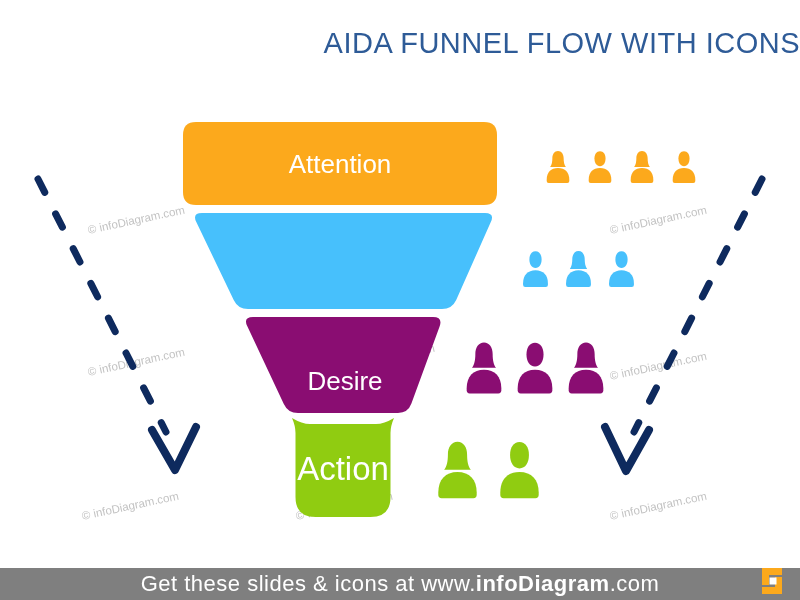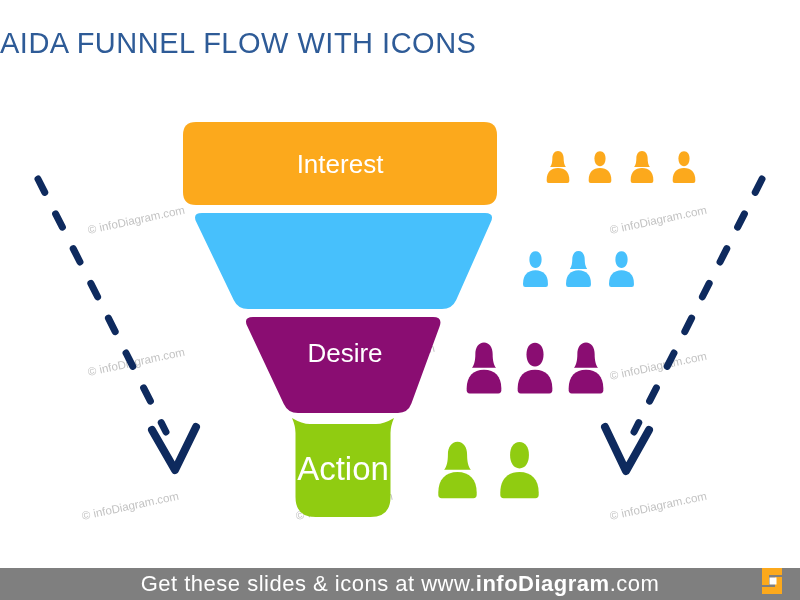--- a/index.html
+++ b/index.html
@@ -1,18 +1,18 @@
 <!DOCTYPE html>
 <html><head>
 <meta charset="utf-8">
 <style>
   html,body{margin:0;padding:0;background:#fff;}
   .slide{position:relative;width:800px;height:600px;background:#ffffff;overflow:hidden;
          font-family:"Liberation Sans",sans-serif;}
-  .title{position:absolute;left:0;right:0;top:27px;text-align:left;
+  .title{position:absolute;left:0;right:0;top:27px;text-align:right;
          font-size:29px;letter-spacing:.5px;color:#2E5B97;font-weight:400;}
   .wm{position:absolute;font-size:11.5px;color:#C3C3C3;white-space:nowrap;
       transform:rotate(-12deg);transform-origin:left center;}
   svg.layer{position:absolute;left:0;top:0;}
   .stage-label{position:absolute;color:#ffffff;font-size:26px;font-weight:400;
                transform:translate(-50%,-50%);white-space:nowrap;}
   .people{position:absolute;display:flex;align-items:flex-end;}
   .people-0{left:543px;top:150px;gap:12px;}
   .people-1{left:519px;top:250px;gap:10px;}
   .people-2{left:461px;top:341px;gap:5px;}
@@ -44,22 +44,22 @@
     <path d="M202,213 L485,213 Q495,213 490.8,222.1 L456.2,299.9 Q452,309 442,309 L248,309 Q238,309 233.7,299.9 L196.3,222.1 Q192,213 202,213 Z" fill="#47C0FC"></path>
     <path d="M253,317 L433,317 Q443,317 439.6,326.4 L411.4,403.6 Q408,413 398,413 L298,413 Q288,413 283.8,403.9 L247.2,326.1 Q243,317 253,317 Z" fill="#8A0D72"></path>
     <path d="M292,418 Q302,424 310,424 L376,424 Q384,424 394,418 Q390.5,426 390.5,433 L390.5,497 Q390.5,517 370.5,517 L315.5,517 Q295.5,517 295.5,497 L295.5,433 Q295.5,426 292,418 Z" fill="#90CC11"></path>
 
     <path d="M38,179 L166,432" fill="none" stroke-width="7" stroke-linecap="round" stroke-dasharray="15 24" stroke="#0E2A5E"></path>
     <path d="M152,430 L175,470 L196,427" fill="none" stroke-width="8" stroke-linecap="round" stroke-linejoin="round" stroke="#0E2A5E"></path>
     <path d="M762,179 L634,432" fill="none" stroke-width="7" stroke-linecap="round" stroke-dasharray="15 24" stroke="#0E2A5E"></path>
     <path d="M605,427 L626,471 L649,430" fill="none" stroke-width="8" stroke-linecap="round" stroke-linejoin="round" stroke="#0E2A5E"></path>
   </svg>
 
-  <div class="stage-label" style="left:340px;top:164px">Interest</div>
-  <div class="stage-label" style="left:345px;top:353px">Desire</div>
+  <div class="stage-label" style="left:340px;top:164px">Attention</div>
+  <div class="stage-label" style="left:345px;top:381px">Desire</div>
   <div class="stage-label" style="left:343px;top:469px;font-size:33px">Action</div>
 
   <div class="people people-0">
       <svg viewBox="0 0 34 35" width="30" height="34" preserveAspectRatio="none">
         <path d="M17 1 C21 1 23.4 4.2 23.4 8.6 C23.4 12.2 24.1 15.6 25.9 17.4 L8.1 17.4 C9.9 15.6 10.6 12.2 10.6 8.6 C10.6 4.2 13 1 17 1 Z" fill="#FCA91C"></path>
         <path d="M17 18.6 C9 18.6 4.2 23 4.2 30.6 L4.2 32 Q4.2 34 6.4 34 L27.6 34 Q29.8 34 29.8 32 L29.8 30.6 C29.8 23 25 18.6 17 18.6 Z" fill="#FCA91C"></path>
       </svg>
       <svg viewBox="0 0 34 35" width="30" height="34" preserveAspectRatio="none">
         <path d="M17 1.2 C21 1.2 23.3 4.4 23.3 8.8 C23.3 13.2 21 16.6 17 16.6 C13 16.6 10.7 13.2 10.7 8.8 C10.7 4.4 13 1.2 17 1.2 Z" fill="#FCA91C"></path>
         <path d="M17 18.6 C9 18.6 4.2 23 4.2 30.6 L4.2 32 Q4.2 34 6.4 34 L27.6 34 Q29.8 34 29.8 32 L29.8 30.6 C29.8 23 25 18.6 17 18.6 Z" fill="#FCA91C"></path>

